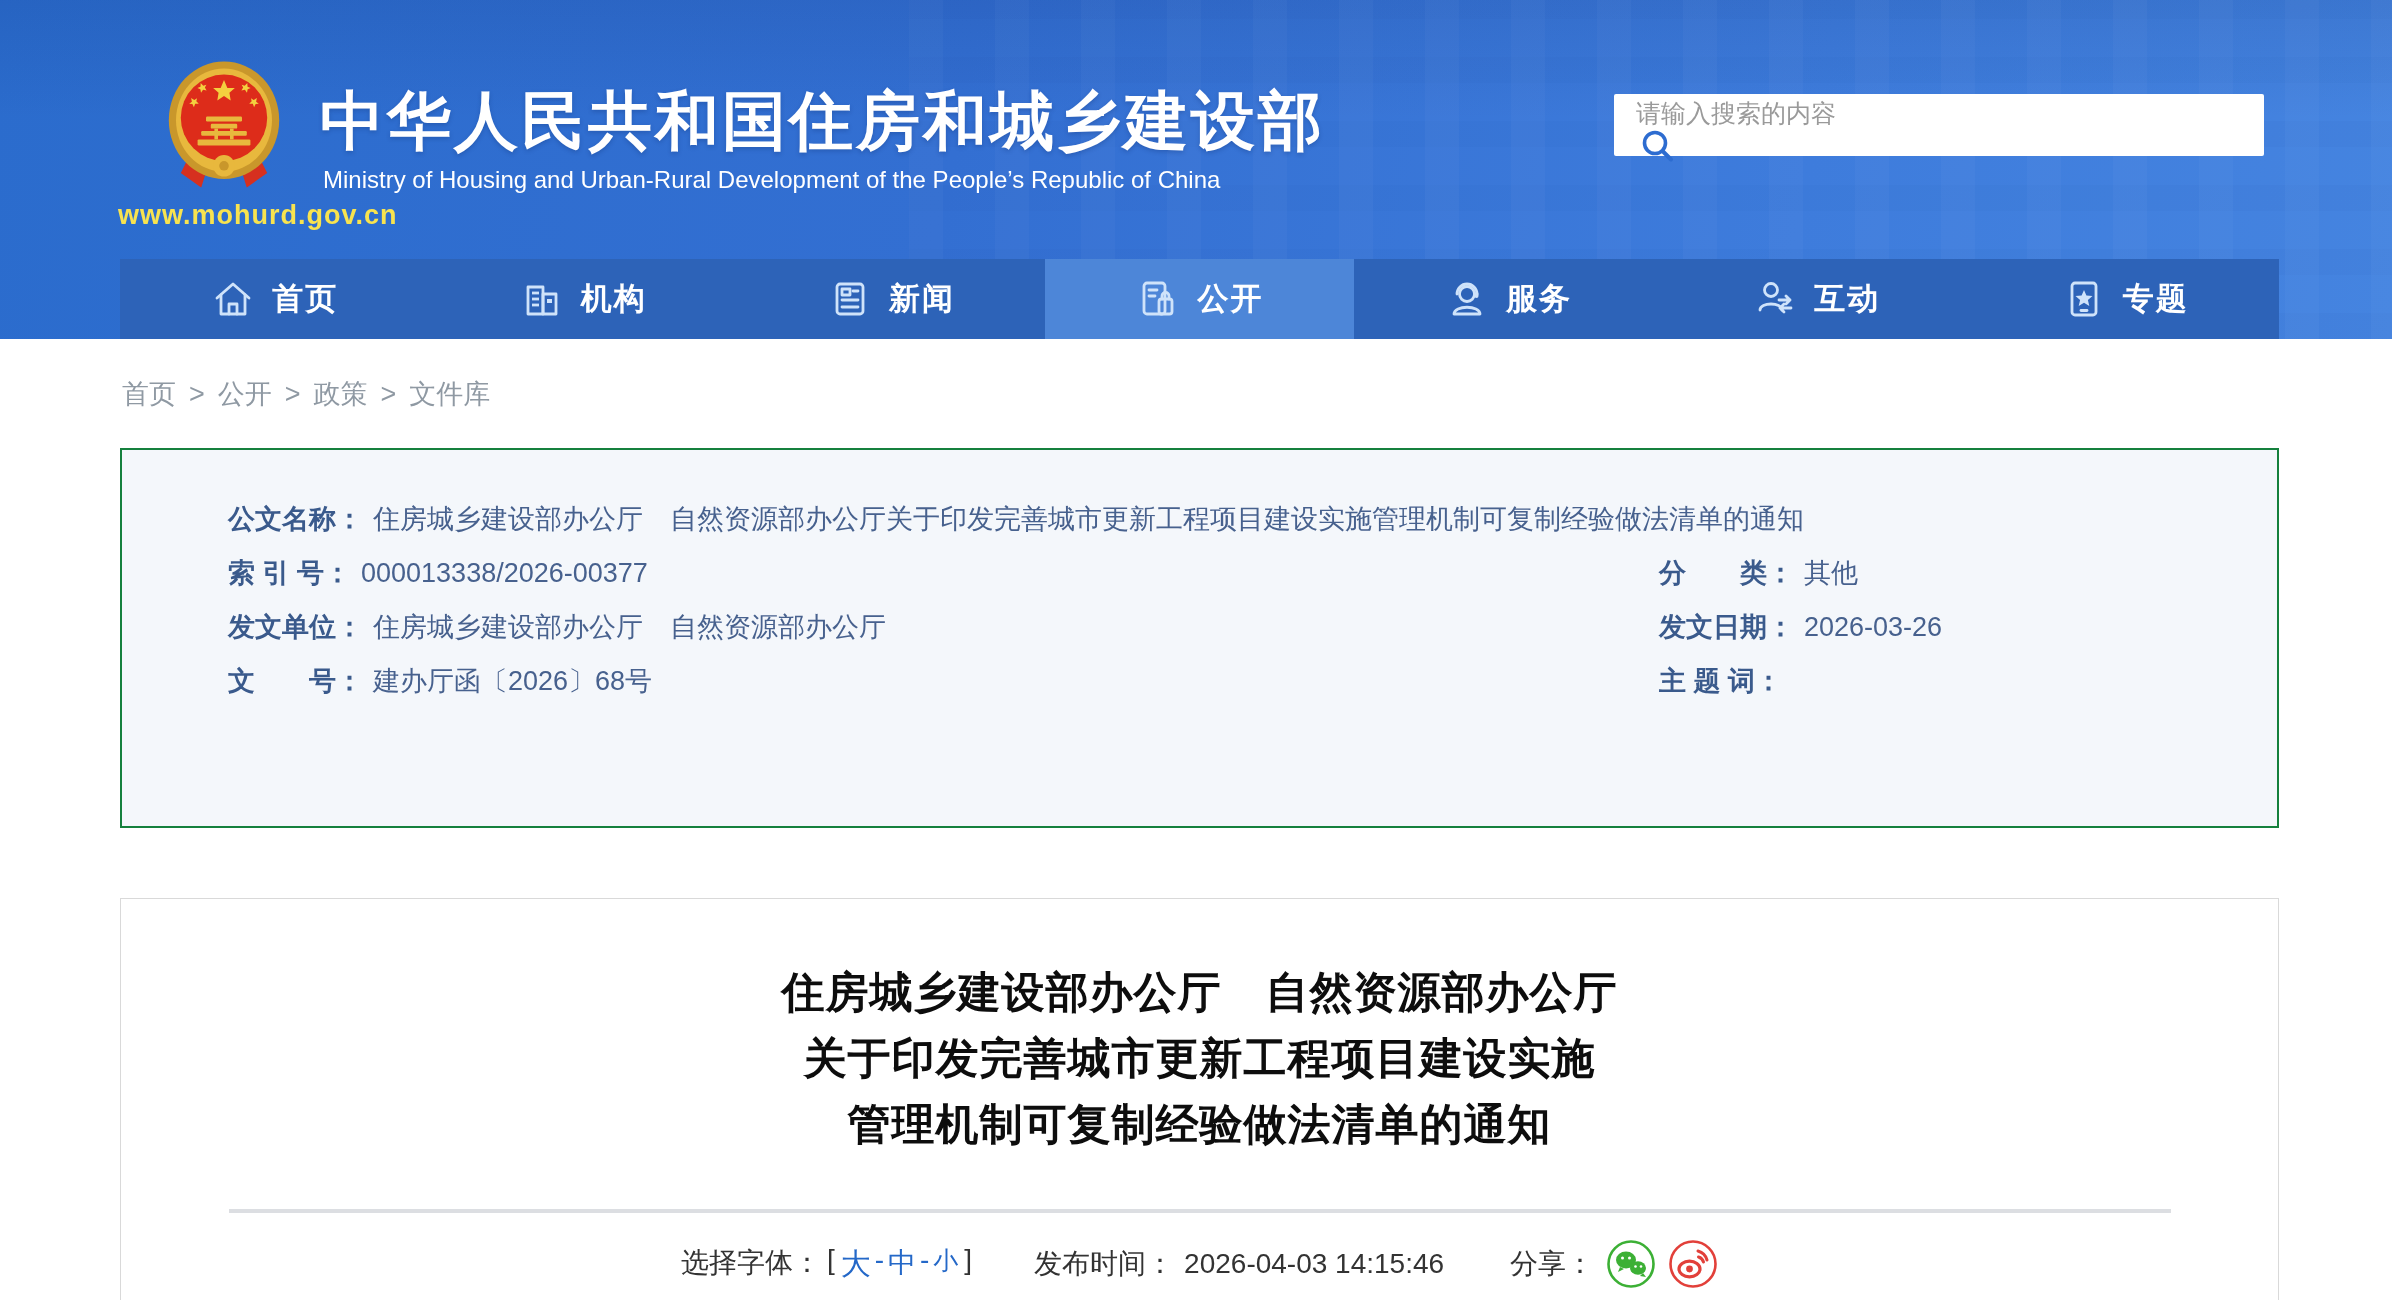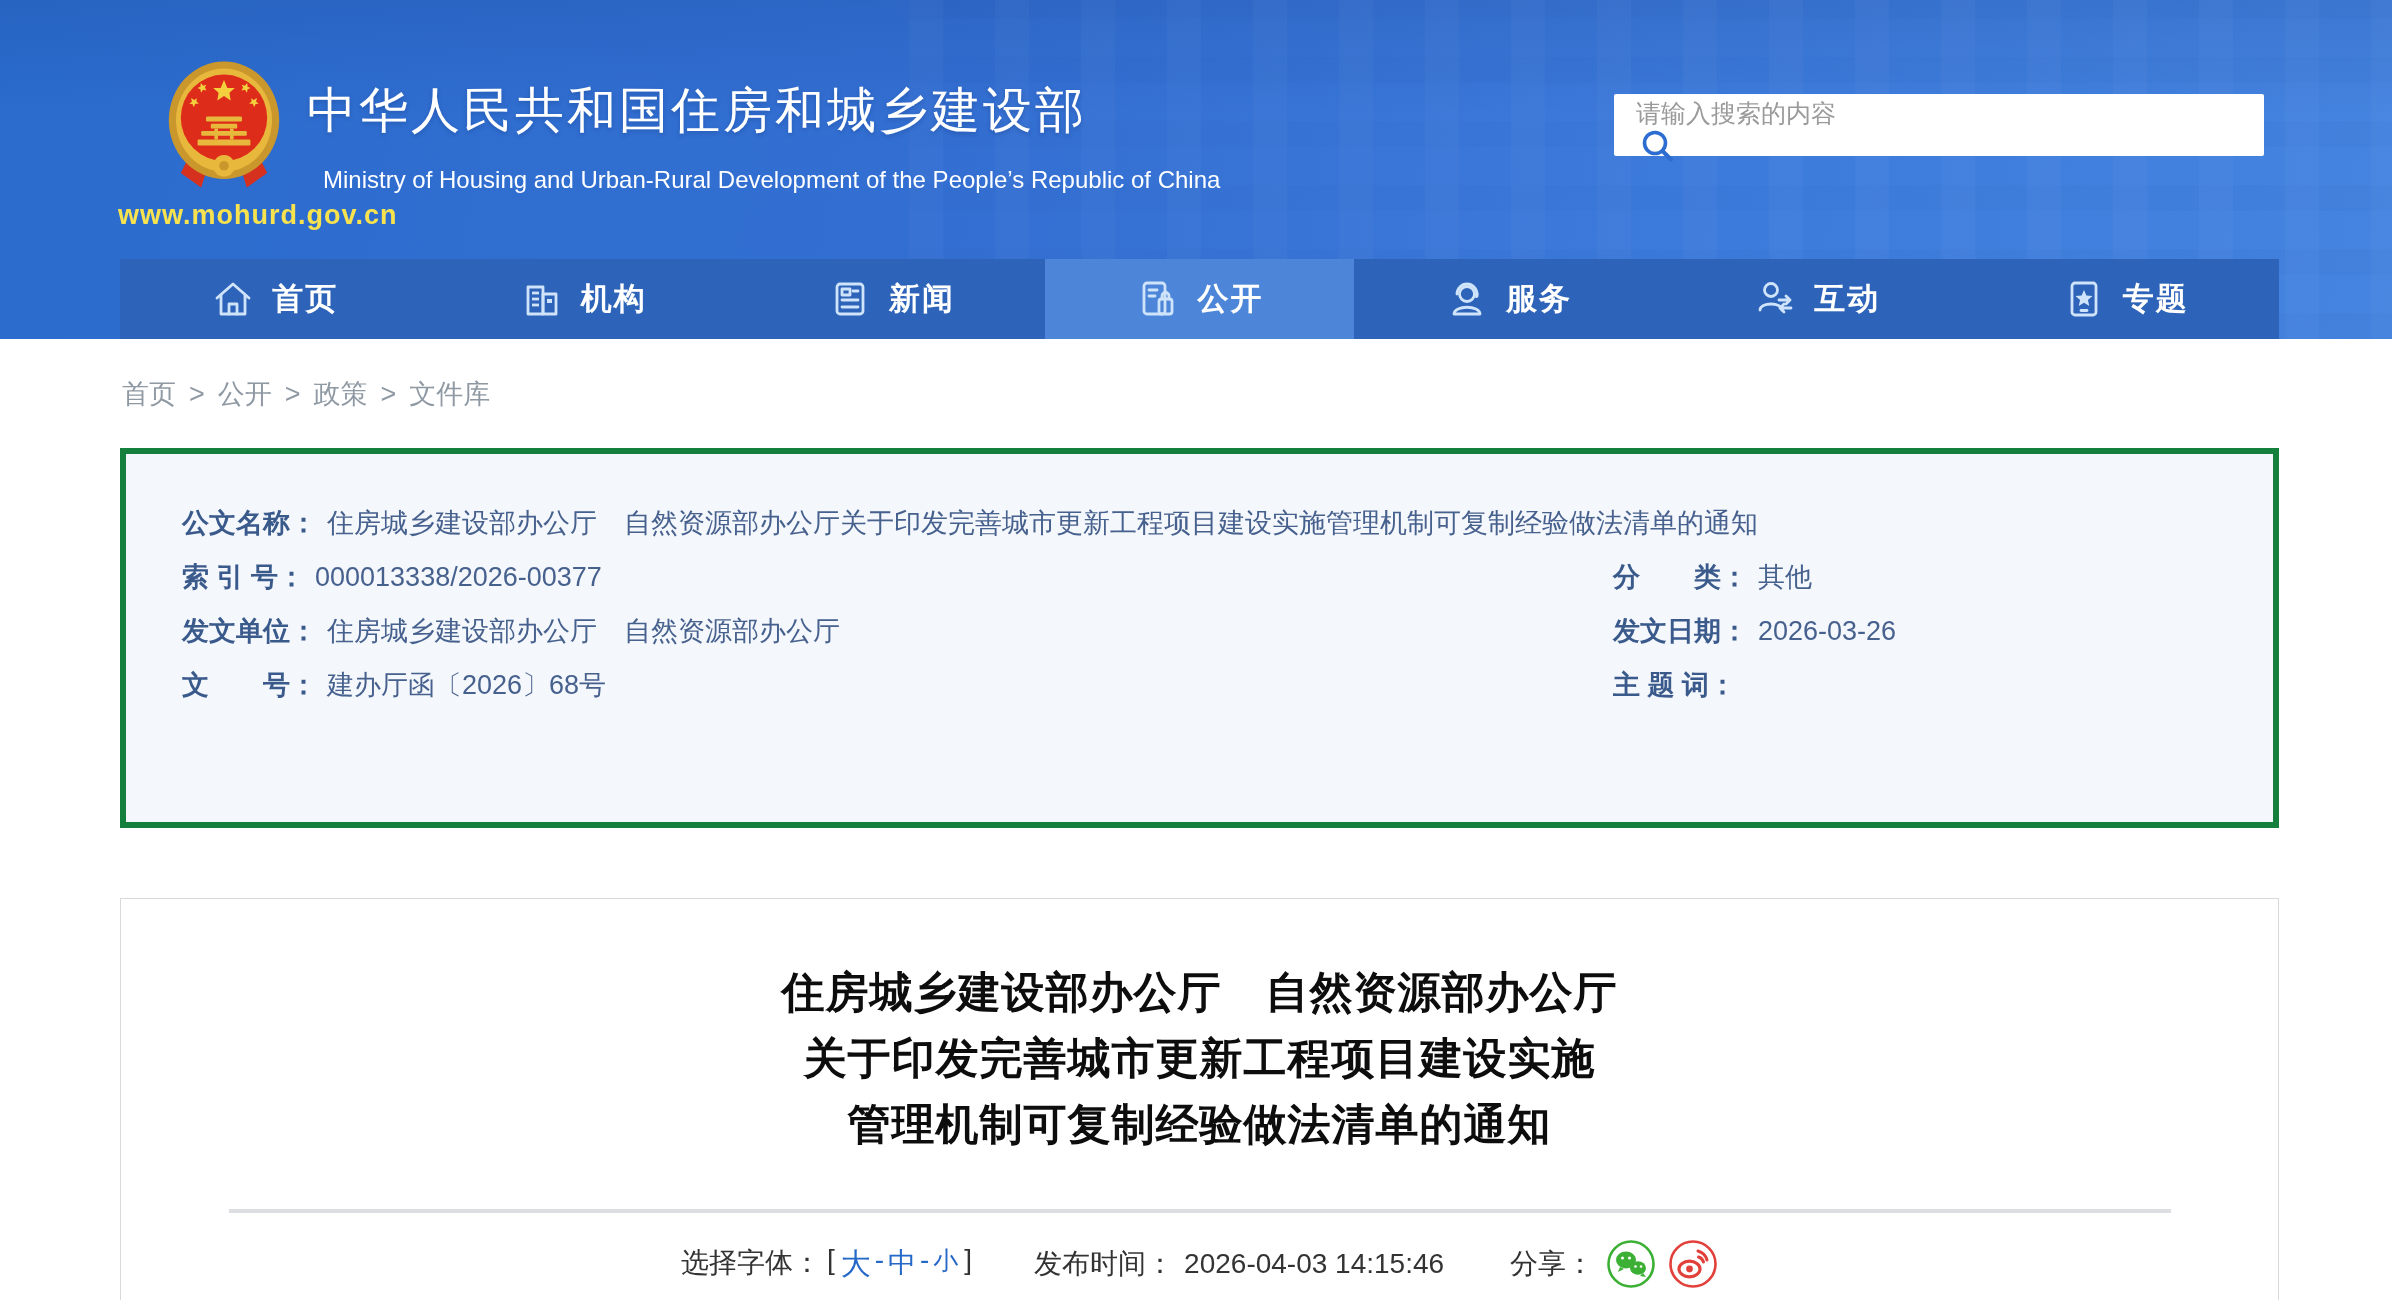--- a/index.html
+++ b/index.html
@@ -19,22 +19,22 @@
     background:
       repeating-linear-gradient(90deg, rgba(255,255,255,0.05) 0 34px, rgba(255,255,255,0) 34px 86px),
       repeating-linear-gradient(0deg, rgba(16,52,130,0.06) 0 26px, rgba(0,0,0,0) 26px 64px);
   }
   .emblem { position:absolute; left:164px; top:60px; }
   .site-url {
     position:absolute; left:118px; top:200px; width:214px; 
     color:#f8e34f; font-size:27px; font-weight:bold; letter-spacing:1px;
   }
   .site-name {
-    position:absolute; left:307px; top:78px; color:#fff;
-    font-size:49px; font-weight:normal; letter-spacing:3px; white-space:nowrap;
+    position:absolute; left:320px; top:78px; color:#fff;
+    font-size:64px; font-weight:bold; letter-spacing:3px; white-space:nowrap;
     text-shadow:0 2px 4px rgba(10,40,100,.25);
   }
   .site-name-en {
     position:absolute; left:323px; top:166px; color:#fff; font-size:24px; white-space:nowrap;
   }
   .searchbox {
     position:absolute; left:1614px; top:94px; width:650px; height:62px;
     background:#fff; border-radius:2px; display:flex; padding:5px 22px;flex-direction:column;
   }
   .searchbox input {
@@ -59,21 +59,21 @@
   
   .breadcrumb {
     position:absolute; left:122px; top:376px; display:flex; gap:13px;
     font-size:27px; color:#8f99a3; align-items:center;
   }
   .breadcrumb a { color:#8f99a3; text-decoration:none; cursor:pointer; }
 
   
   .meta-box {
     position:absolute; left:120px; top:448px; width:2159px; height:380px;
-    background:#f4f7fb; border:6px solid #15803d; padding:42px 40px 0 56px;
+    background:#f4f7fb; border:2px solid #15803d; padding:42px 40px 0 106px;
   }
   .meta-row { height:54px; display:flex; align-items:center; font-size:27px; }
   .meta-cell { display:flex; align-items:baseline; }
   .meta-cell.left { width:1431px; }
   .meta-label { font-weight:bold; color:#3a5a8c; white-space:pre; }
   .meta-value { color:#47618e; margin-left:10px; white-space:pre; }
 
   
   .content-box {
     position:absolute; left:120px; top:898px; width:2159px; height:410px;

